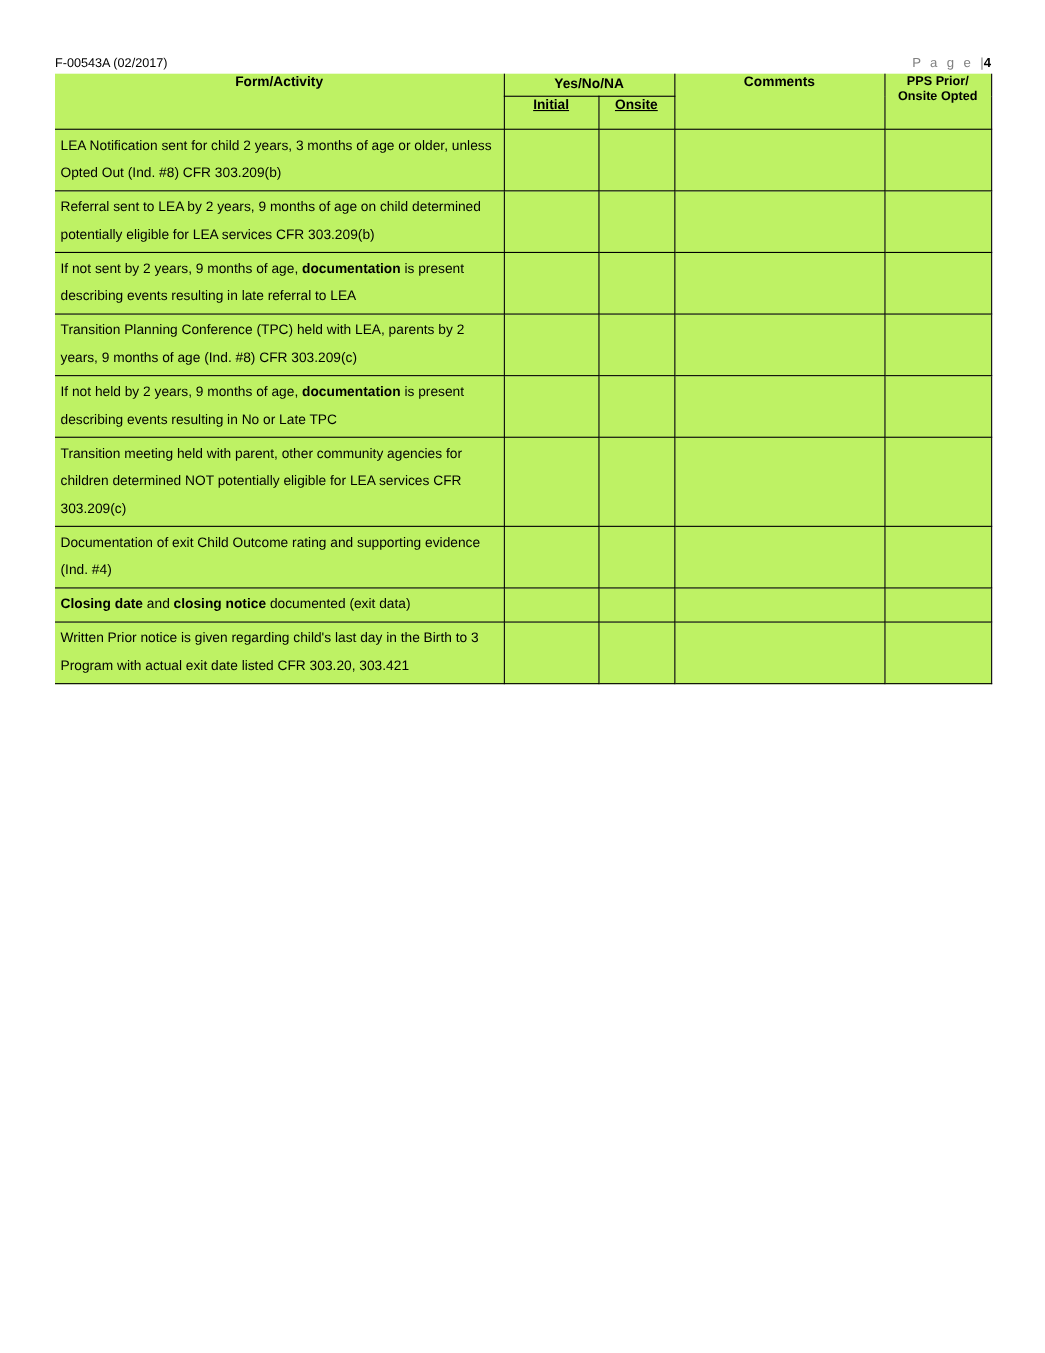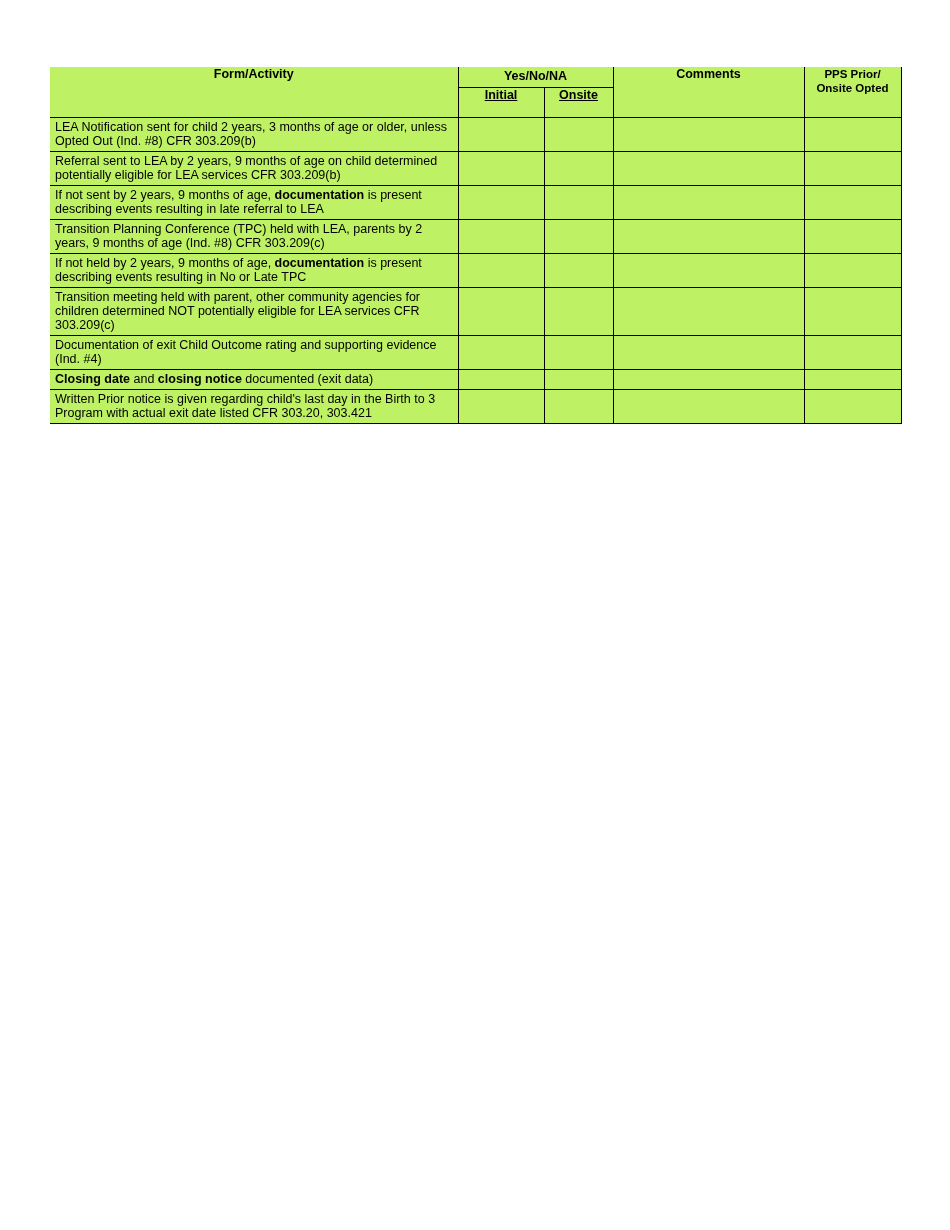--- a/index.html
+++ b/index.html
@@ -130,38 +130,44 @@
     font-size: 11.5px;
     line-height: 14px;
   }
 
   
   .checklist-table tbody td {
     vertical-align: top;
   }
   .cell-text {
     padding: 2px 4px 3px 5px;
-    line-height: 14px;
+    line-height: 25px;
   }
   .cell-blank {
     padding: 0;
   }
   .shaded {
     background: #bfbfbf;
   }
   .shaded .cell-blank {
     background: #bfbfbf;
   }
   b, strong { font-weight: bold; }
 </style>
 </head>
 <body>
 
 <div class="page">
 
+  <div class="running-header">
+    <span class="doc-code">F-00543A (02/2017)</span>
+    <span class="page-indicator">
+      <span class="page-word">P a g e </span><span class="page-sep">|</span><span class="page-number">4</span>
+    </span>
+  </div>
 
   <table class="checklist-table">
     <colgroup>
       <col class="c-form">
       <col class="c-initial">
       <col class="c-current">
       <col class="c-comments">
       <col class="c-pps">
     </colgroup>
     <thead>

